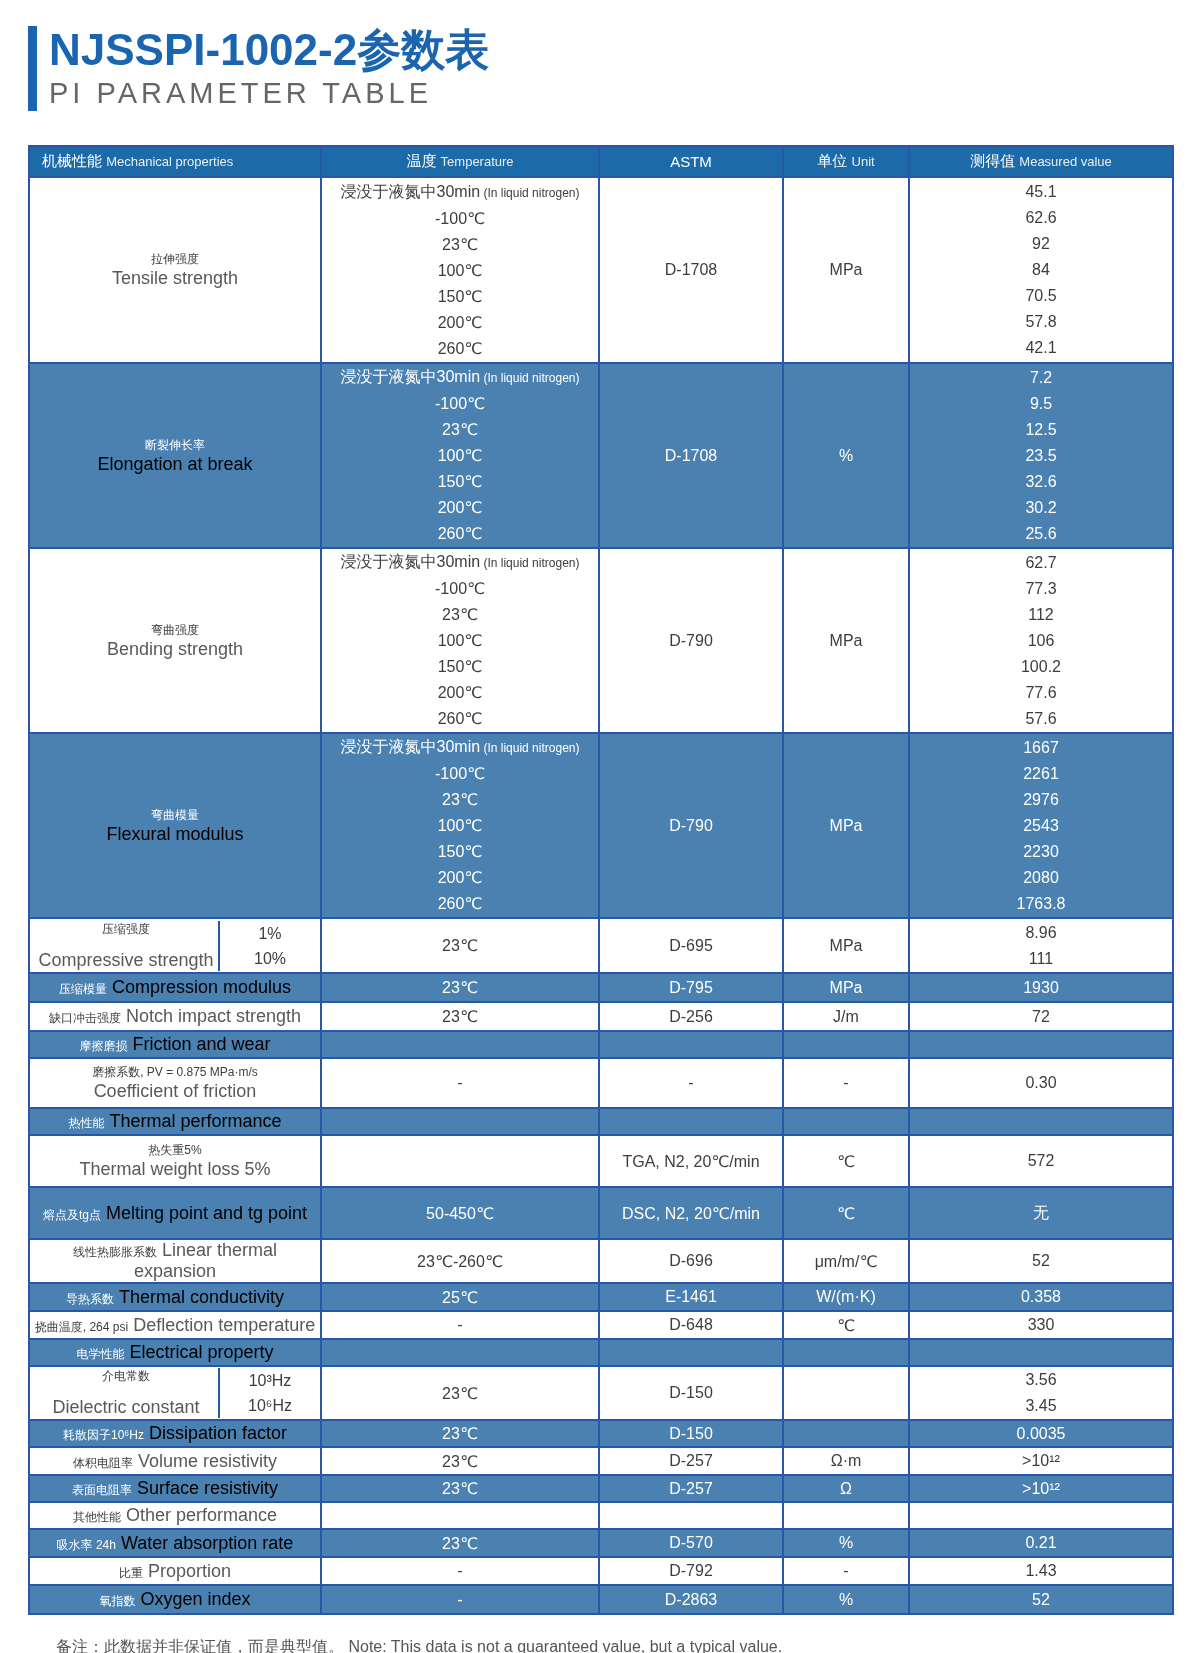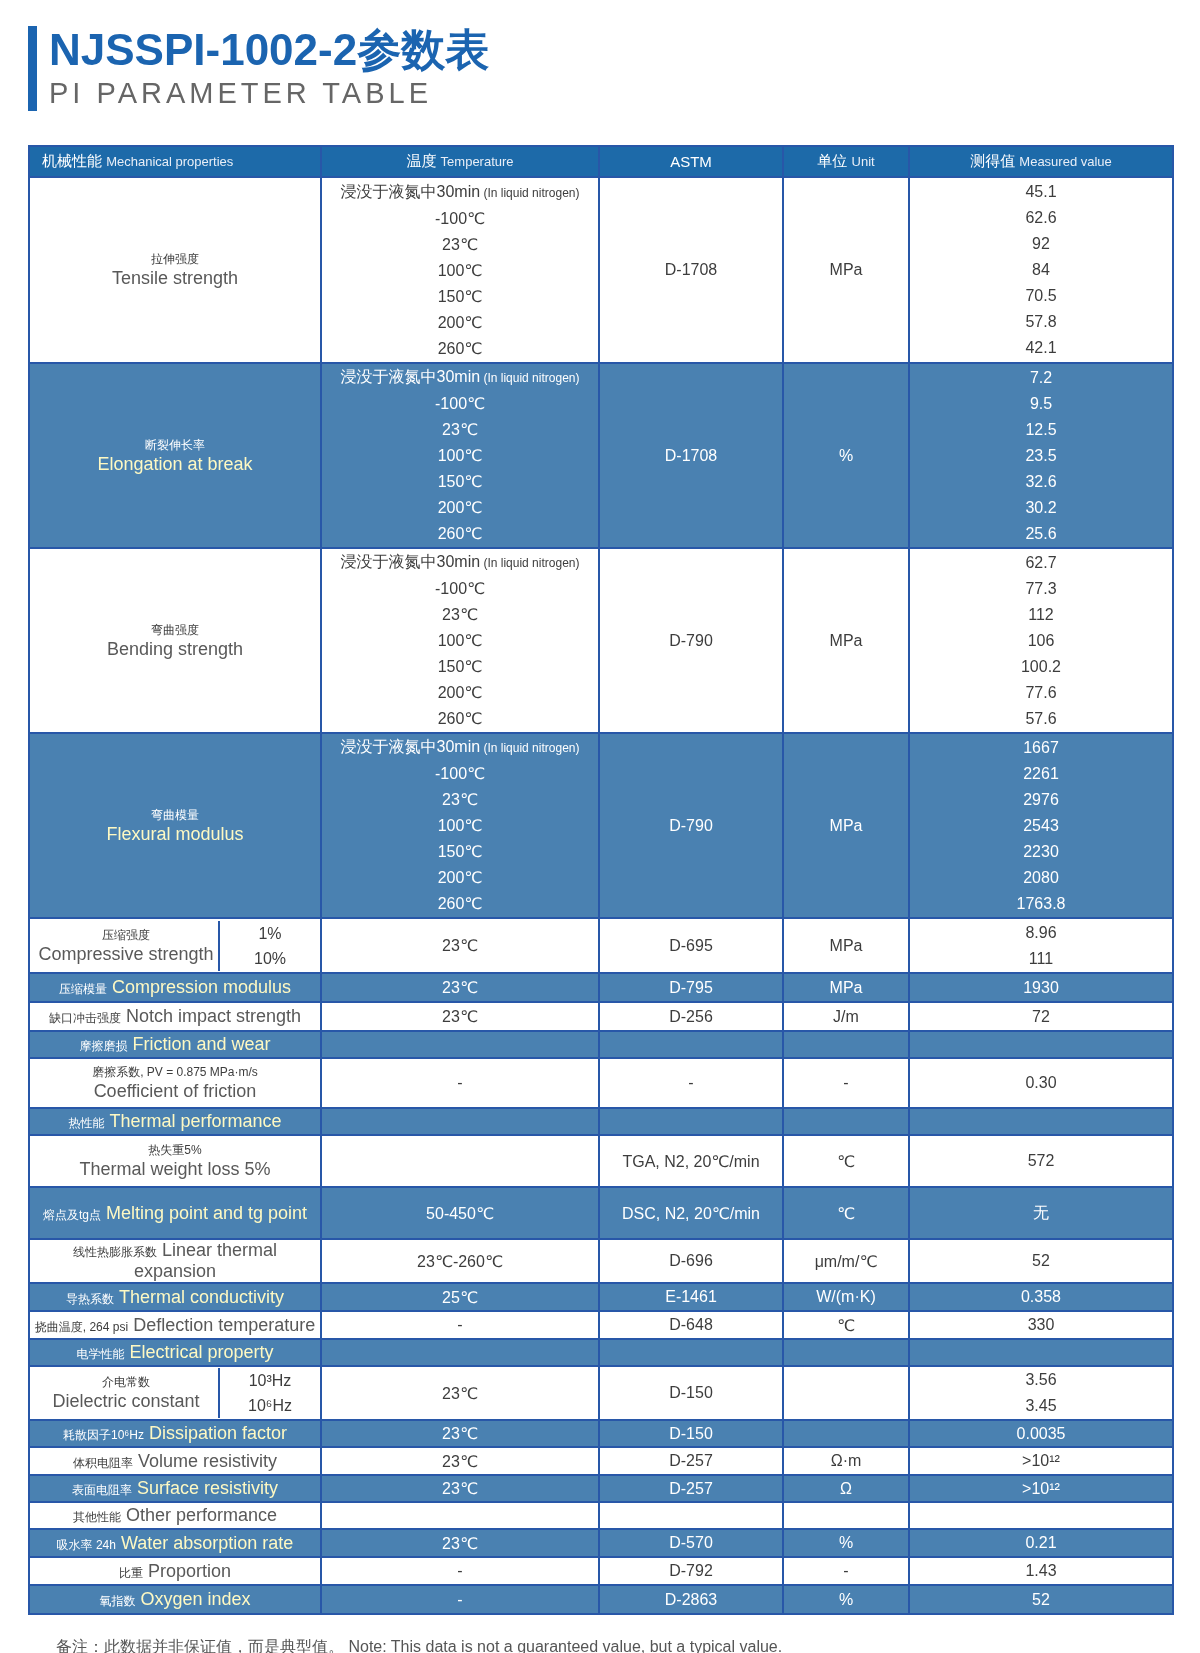--- a/index.html
+++ b/index.html
@@ -28,30 +28,30 @@
     vertical-align:middle;text-align:center;
     font-size:16px;color:var(--text_dark);
     padding:0;overflow:hidden;
   }
   table.t thead th{
     background:var(--header_blue);color:#ffffff;font-weight:normal;
     height:31px;font-size:15px;
   }
   table.t thead th.prop{text-align:left;padding-left:12px;}
   tr.blue td{background:var(--row_blue);color:#ffffff;}
-  tr.blue td .en{color:#fef9c3;}
+  tr.blue td .en{color:#000000;}
   td.prop{text-align:left;padding-left:12px;}
   .en{font-size:18px;color:#595959;}
   thead .en{color:#e8eef7;font-size:13px;}
   .zh{font-size:12px;}
   td .line{line-height:26px;}
   .small-note{font-size:12px;}
   
   .splitwrap{display:flex;width:100%;height:100%;}
-  .sleft{flex:0 0 188px;display:flex;flex-direction:column;justify-content:center;padding-left:4px;}
+  .sleft{flex:0 0 188px;display:flex;flex-direction:column;justify-content:space-between;padding-left:4px;}
   .sright{flex:1;border-left:2px solid var(--border_blue);display:flex;flex-direction:column;justify-content:center;}
   .sright .line{text-align:center;line-height:25px;}
   .stackcell{display:flex;flex-direction:column;justify-content:center;height:100%;}
   .note{margin:22px 0 0 28px;font-size:16px;color:#555555;}
 </style>
 </head>
 <body>
 
 <div class="page">
   <div class="titlewrap">

